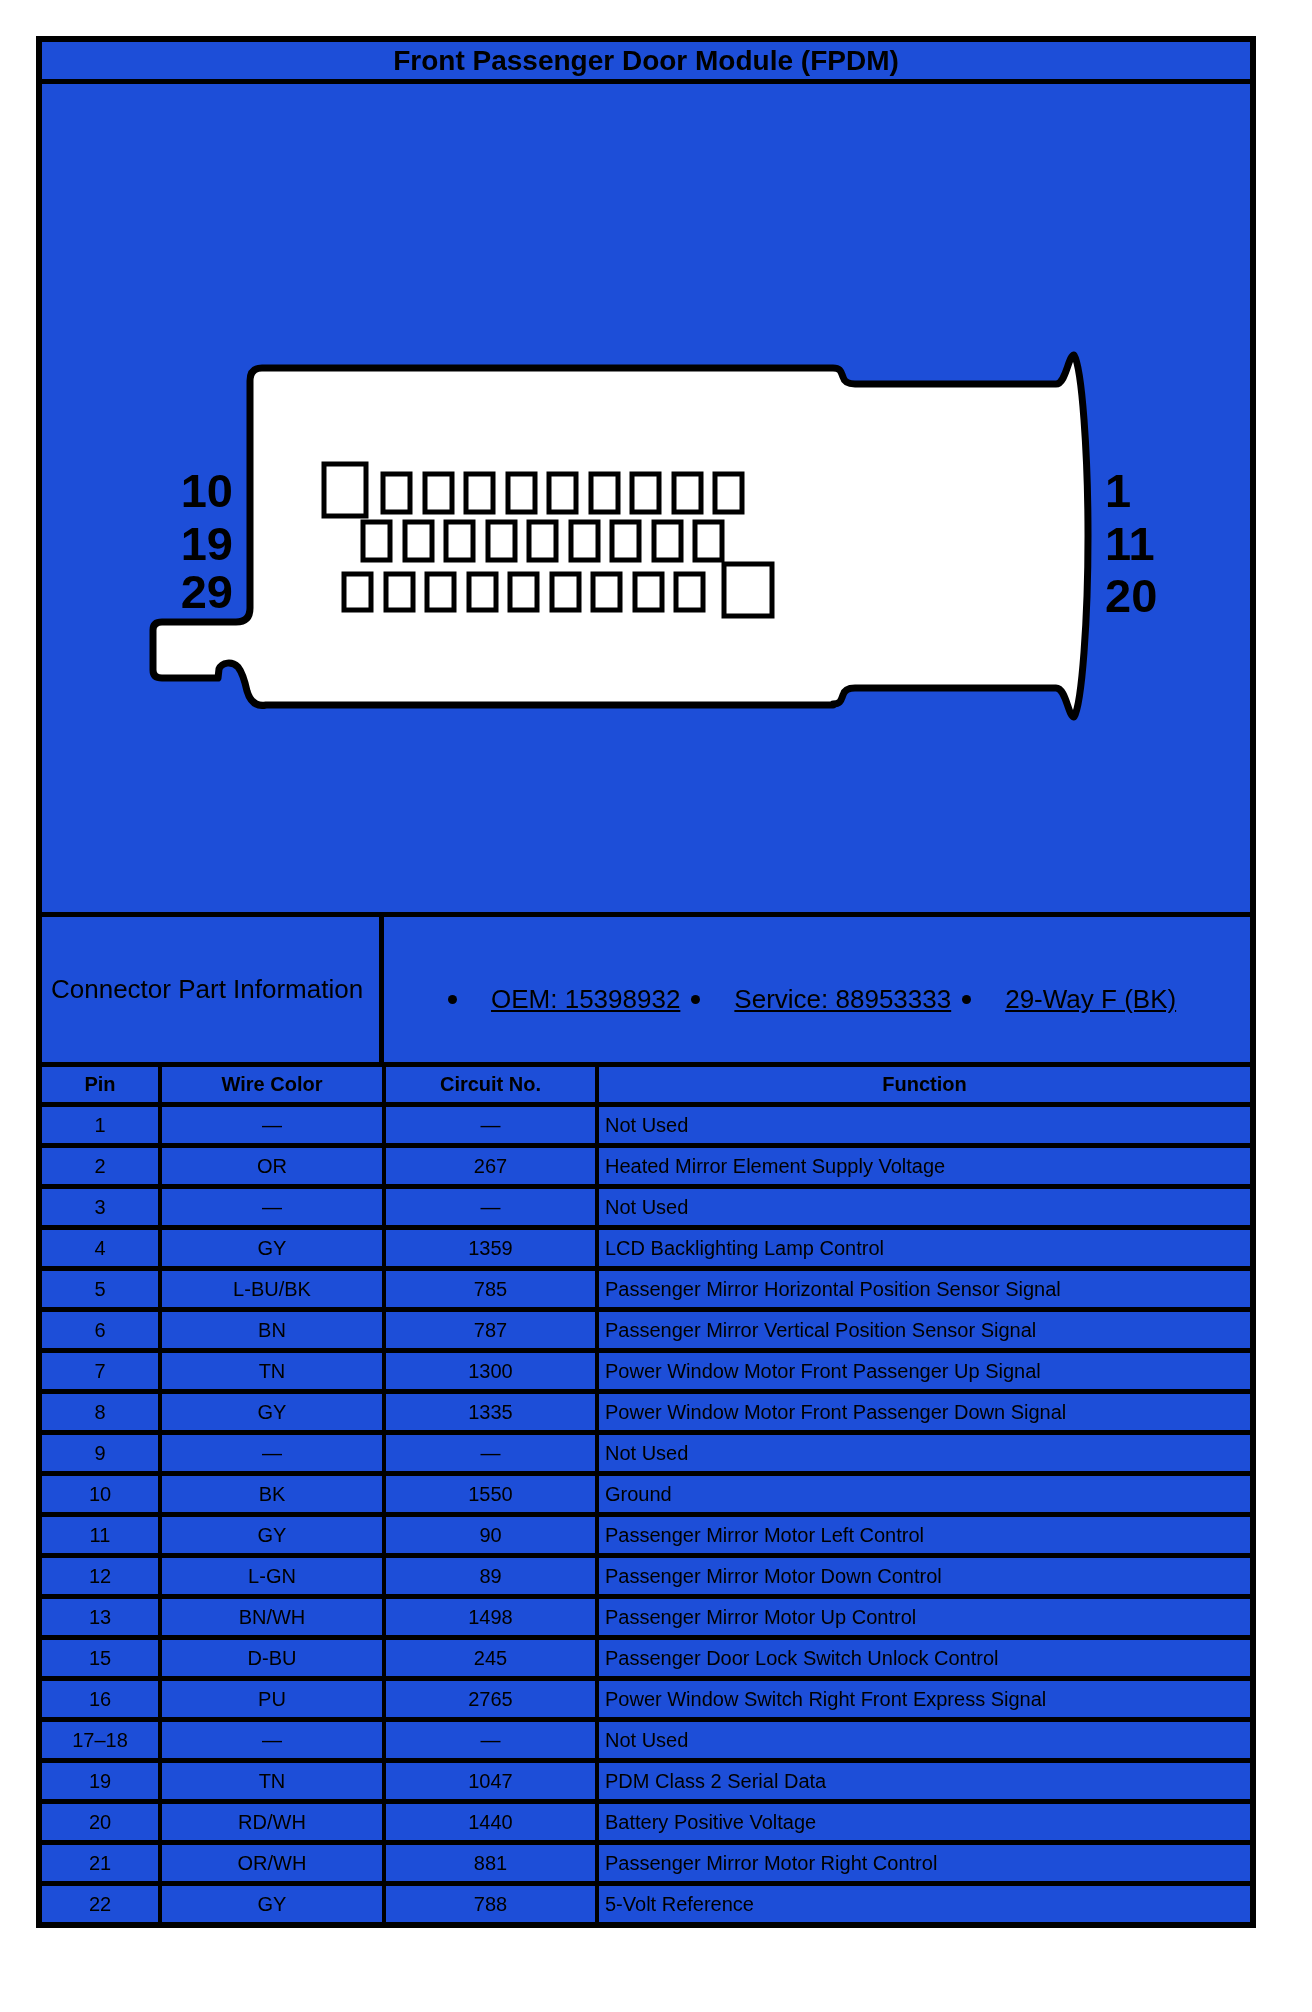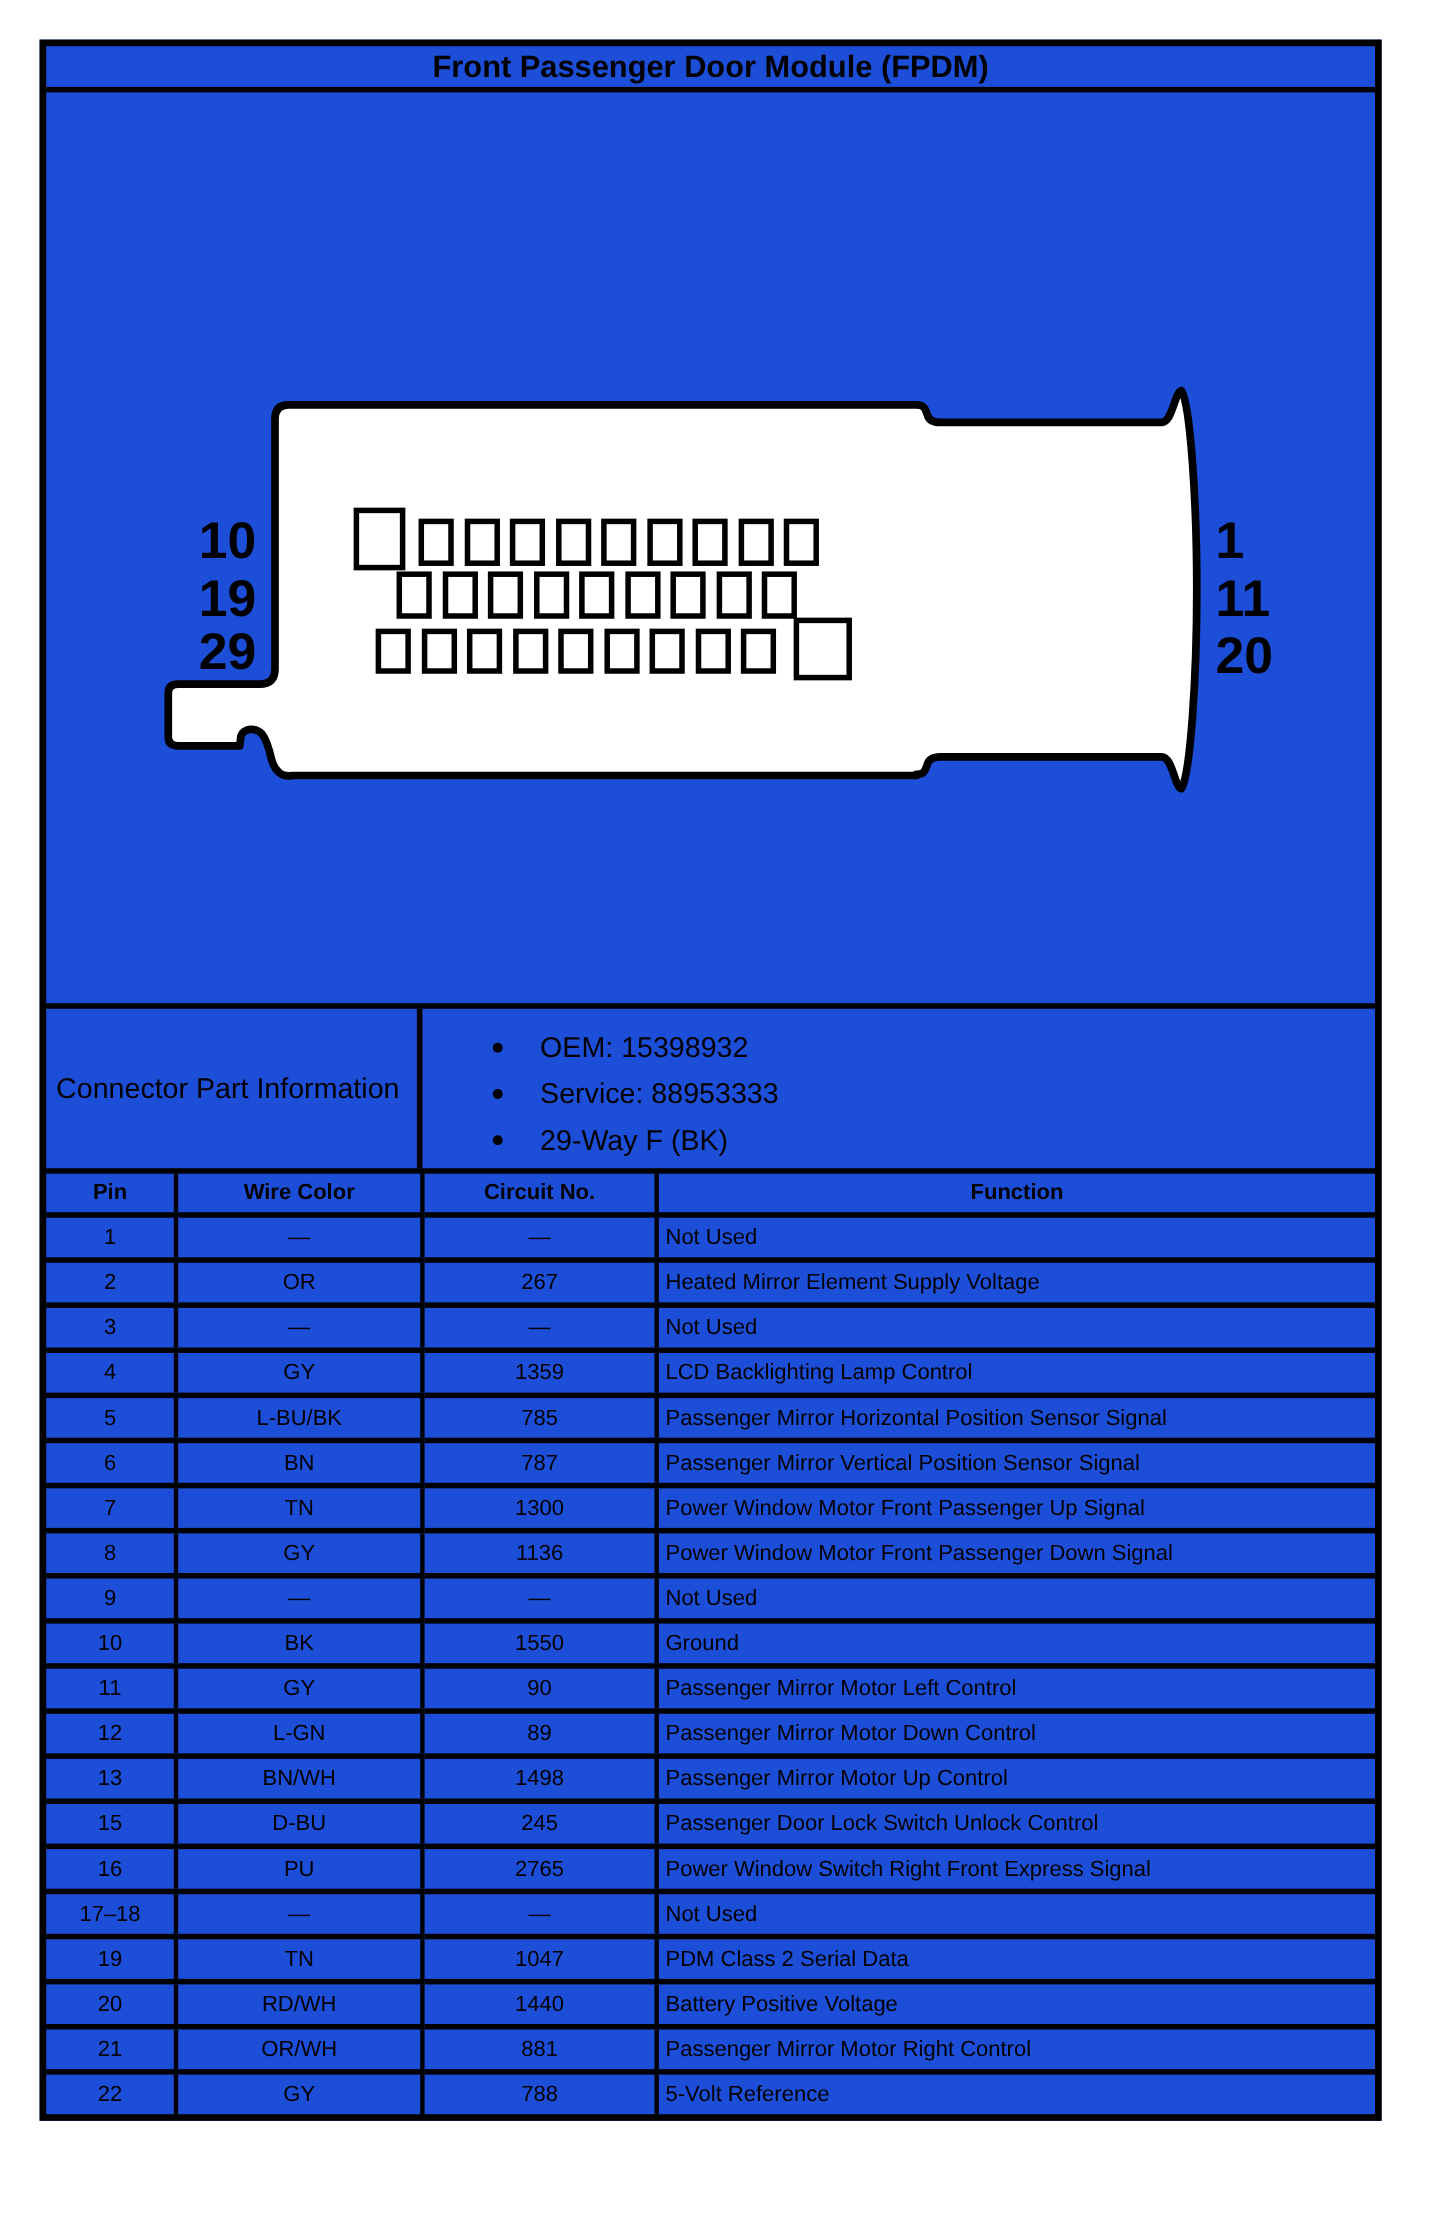--- a/index.html
+++ b/index.html
@@ -56,23 +56,24 @@
     align-items: center;
     padding-left: 9px;
     font-weight: normal;
     font-size: 26px;
     white-space: nowrap;
   }
   .pi-list {
     flex: 1;
     padding: 20px 0 0 64px;
     display: flex;
-    flex-direction: column;
+    flex-direction: row;
     gap: 11px;
     font-size: 26px;
+    text-decoration: underline;
   }
   .pi-item {
     display: flex;
     align-items: center;
     gap: 34px;
   }
   .bullet {
     width: 9px;
     height: 9px;
     border-radius: 50%;
@@ -264,21 +265,21 @@
         </tr>
         <tr>
           <td class="c-pin">7</td>
           <td class="c-wire">TN</td>
           <td class="c-circ">1300</td>
           <td class="c-func">Power Window Motor Front Passenger Up Signal</td>
         </tr>
         <tr>
           <td class="c-pin">8</td>
           <td class="c-wire">GY</td>
-          <td class="c-circ">1136</td>
+          <td class="c-circ">1335</td>
           <td class="c-func">Power Window Motor Front Passenger Down Signal</td>
         </tr>
         <tr>
           <td class="c-pin">9</td>
           <td class="c-wire">—</td>
           <td class="c-circ">—</td>
           <td class="c-func">Not Used</td>
         </tr>
         <tr>
           <td class="c-pin">10</td>

